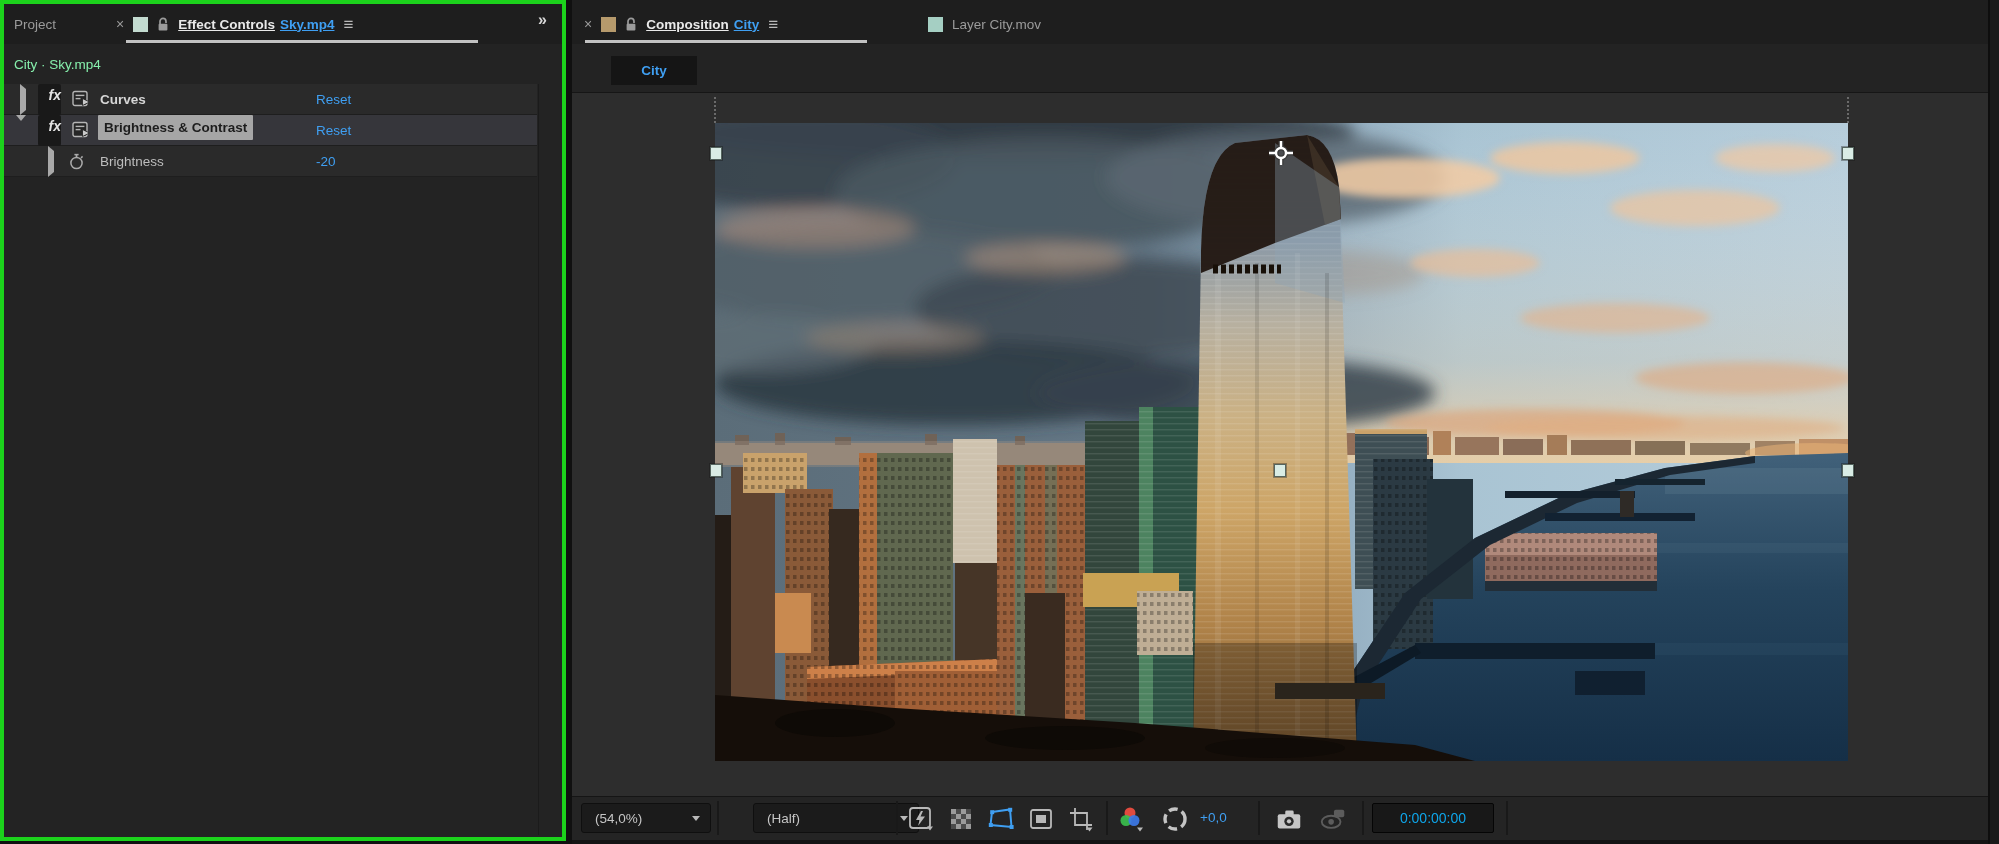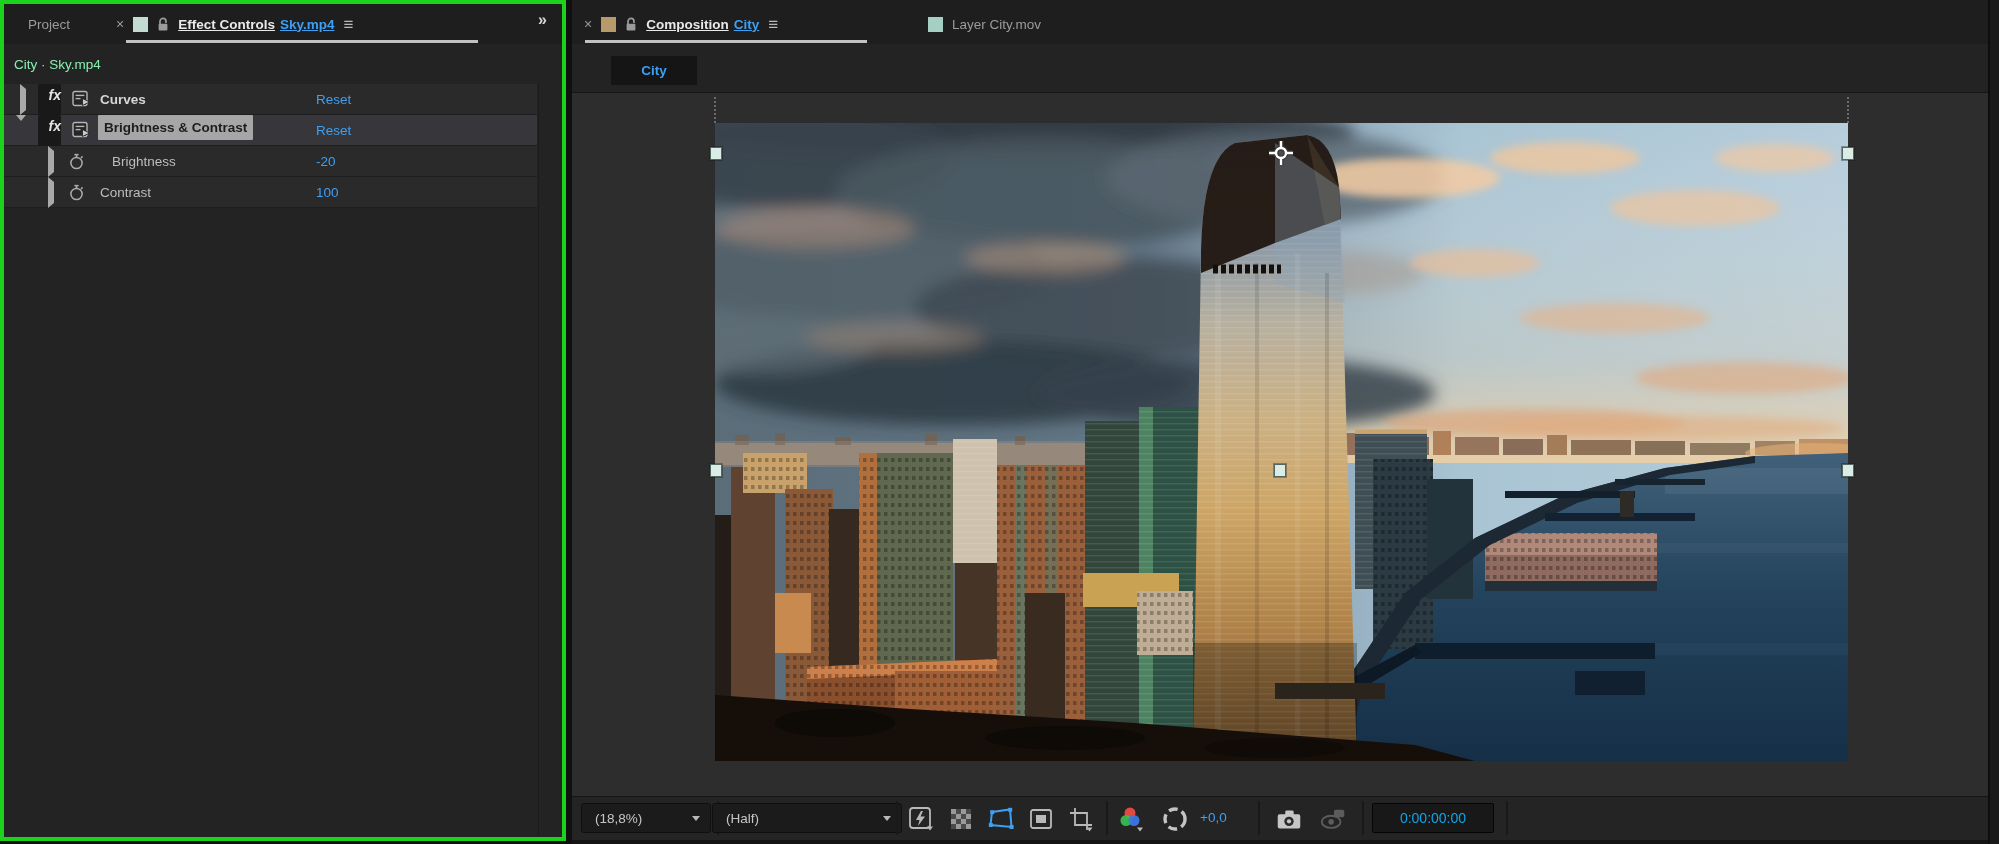--- a/index.html
+++ b/index.html
@@ -60,21 +60,21 @@
   .bstrip{position:absolute;left:572px;top:840px;width:1416px;height:4px;background:#141414;}
 </style>
 </head>
 <body>
 
 <div class="stage">
 
   <section class="ec-panel">
 
     <div class="tabbar" style="left:4px;top:4px;width:558px;height:40px;">
-      <span class="tab-label" style="margin-left:24px;">Project</span>
+      <span class="tab-label" style="margin-left:10px;">Project</span>
     </div>
 
     <div class="tabgrp" style="left:116px;top:4px;">
       <span class="close-x">×</span>
       <span class="tabsq" style="background:#c3dbd0;"></span>
       <svg width="12" height="15" viewBox="0 0 12 15">
         <path d="M3 7 V4.4 a3 3 0 0 1 6 0 V6" fill="none" stroke="#9b9b9b" stroke-width="1.7"></path>
         <rect x="1.6" y="6.8" width="8.8" height="6.6" rx="1" fill="#9b9b9b"></rect>
       </svg>
       <span class="ttl">Effect Controls</span>
@@ -113,35 +113,24 @@
     </div>
 
     <div class="row" style="top:146px;">
       <div class="chev chev-r" style="left:44px;"></div>
       <svg class="abs" style="left:64px;top:7px;" width="17" height="17" viewBox="0 0 17 17">
         <circle cx="8.5" cy="10" r="5.6" fill="none" stroke="#ababab" stroke-width="1.5"></circle>
         <line x1="8.5" y1="1.6" x2="8.5" y2="4.6" stroke="#ababab" stroke-width="1.7"></line>
         <line x1="6.4" y1="1.6" x2="10.6" y2="1.6" stroke="#ababab" stroke-width="1.5"></line>
         <line x1="13" y1="5" x2="14.6" y2="3.4" stroke="#ababab" stroke-width="1.5"></line>
       </svg>
-      <span class="pname" style="left:108px;">Brightness</span>
+      <span class="pname" style="left:96px;">Brightness</span>
       <span class="val" style="left:312px;">-20</span>
     </div>
 
-    <div class="row" style="top:177px;">
-      <div class="chev chev-r" style="left:44px;"></div>
-      <svg class="abs" style="left:64px;top:7px;" width="17" height="17" viewBox="0 0 17 17">
-        <circle cx="8.5" cy="10" r="5.6" fill="none" stroke="#ababab" stroke-width="1.5"></circle>
-        <line x1="8.5" y1="1.6" x2="8.5" y2="4.6" stroke="#ababab" stroke-width="1.7"></line>
-        <line x1="6.4" y1="1.6" x2="10.6" y2="1.6" stroke="#ababab" stroke-width="1.5"></line>
-        <line x1="13" y1="5" x2="14.6" y2="3.4" stroke="#ababab" stroke-width="1.5"></line>
-      </svg>
-      <span class="pname" style="left:96px;">Contrast</span>
-      <span class="val" style="left:312px;">100</span>
-    </div>
 
 
     <div class="gutter"></div>
   </section>
 
   <section class="comp-panel">
     <div class="abs" style="left:0;top:0;width:1416px;height:44px;background:#1e1e1e;"></div>
   </section>
 
   <div class="tabgrp" style="left:584px;top:4px;">
@@ -381,25 +370,25 @@
           <line x1="13" y1="18" x2="13" y2="25"></line>
         <line x1="1" y1="13" x2="8" y2="13"></line>
           <line x1="18" y1="13" x2="25" y2="13"></line>
       </g>
     </svg>
   </div>
 
   <div class="toolbar"></div>
 
   <div class="tbox" style="left:581px;width:130px;">
-    <span>(18,8%)</span>
+    <span>(54,0%)</span>
     <span class="dd"></span>
   </div>
   <div class="tsep" style="left:717px;"></div>
-  <div class="tbox" style="left:712px;width:190px;justify-content:space-between;">
+  <div class="tbox" style="left:753px;width:166px;justify-content:space-between;">
     <span>(Half)</span>
     <span class="dd"></span>
   </div>
   <div class="tsep" style="left:896px;"></div>
 
   <div class="ticon" style="left:906px;">
     <svg width="28" height="28" viewBox="0 0 28 28">
       <rect x="3" y="3" width="20" height="20" rx="3" fill="none" stroke="#b9b9b9" stroke-width="1.8"></rect>
       <polygon points="14,6 9,15 12.5,15 11,21 18,11.5 13.5,11.5 16,6" fill="#b9b9b9"></polygon>
       <polygon points="20,21.5 26,21.5 23,25.5" fill="#b9b9b9"></polygon>

